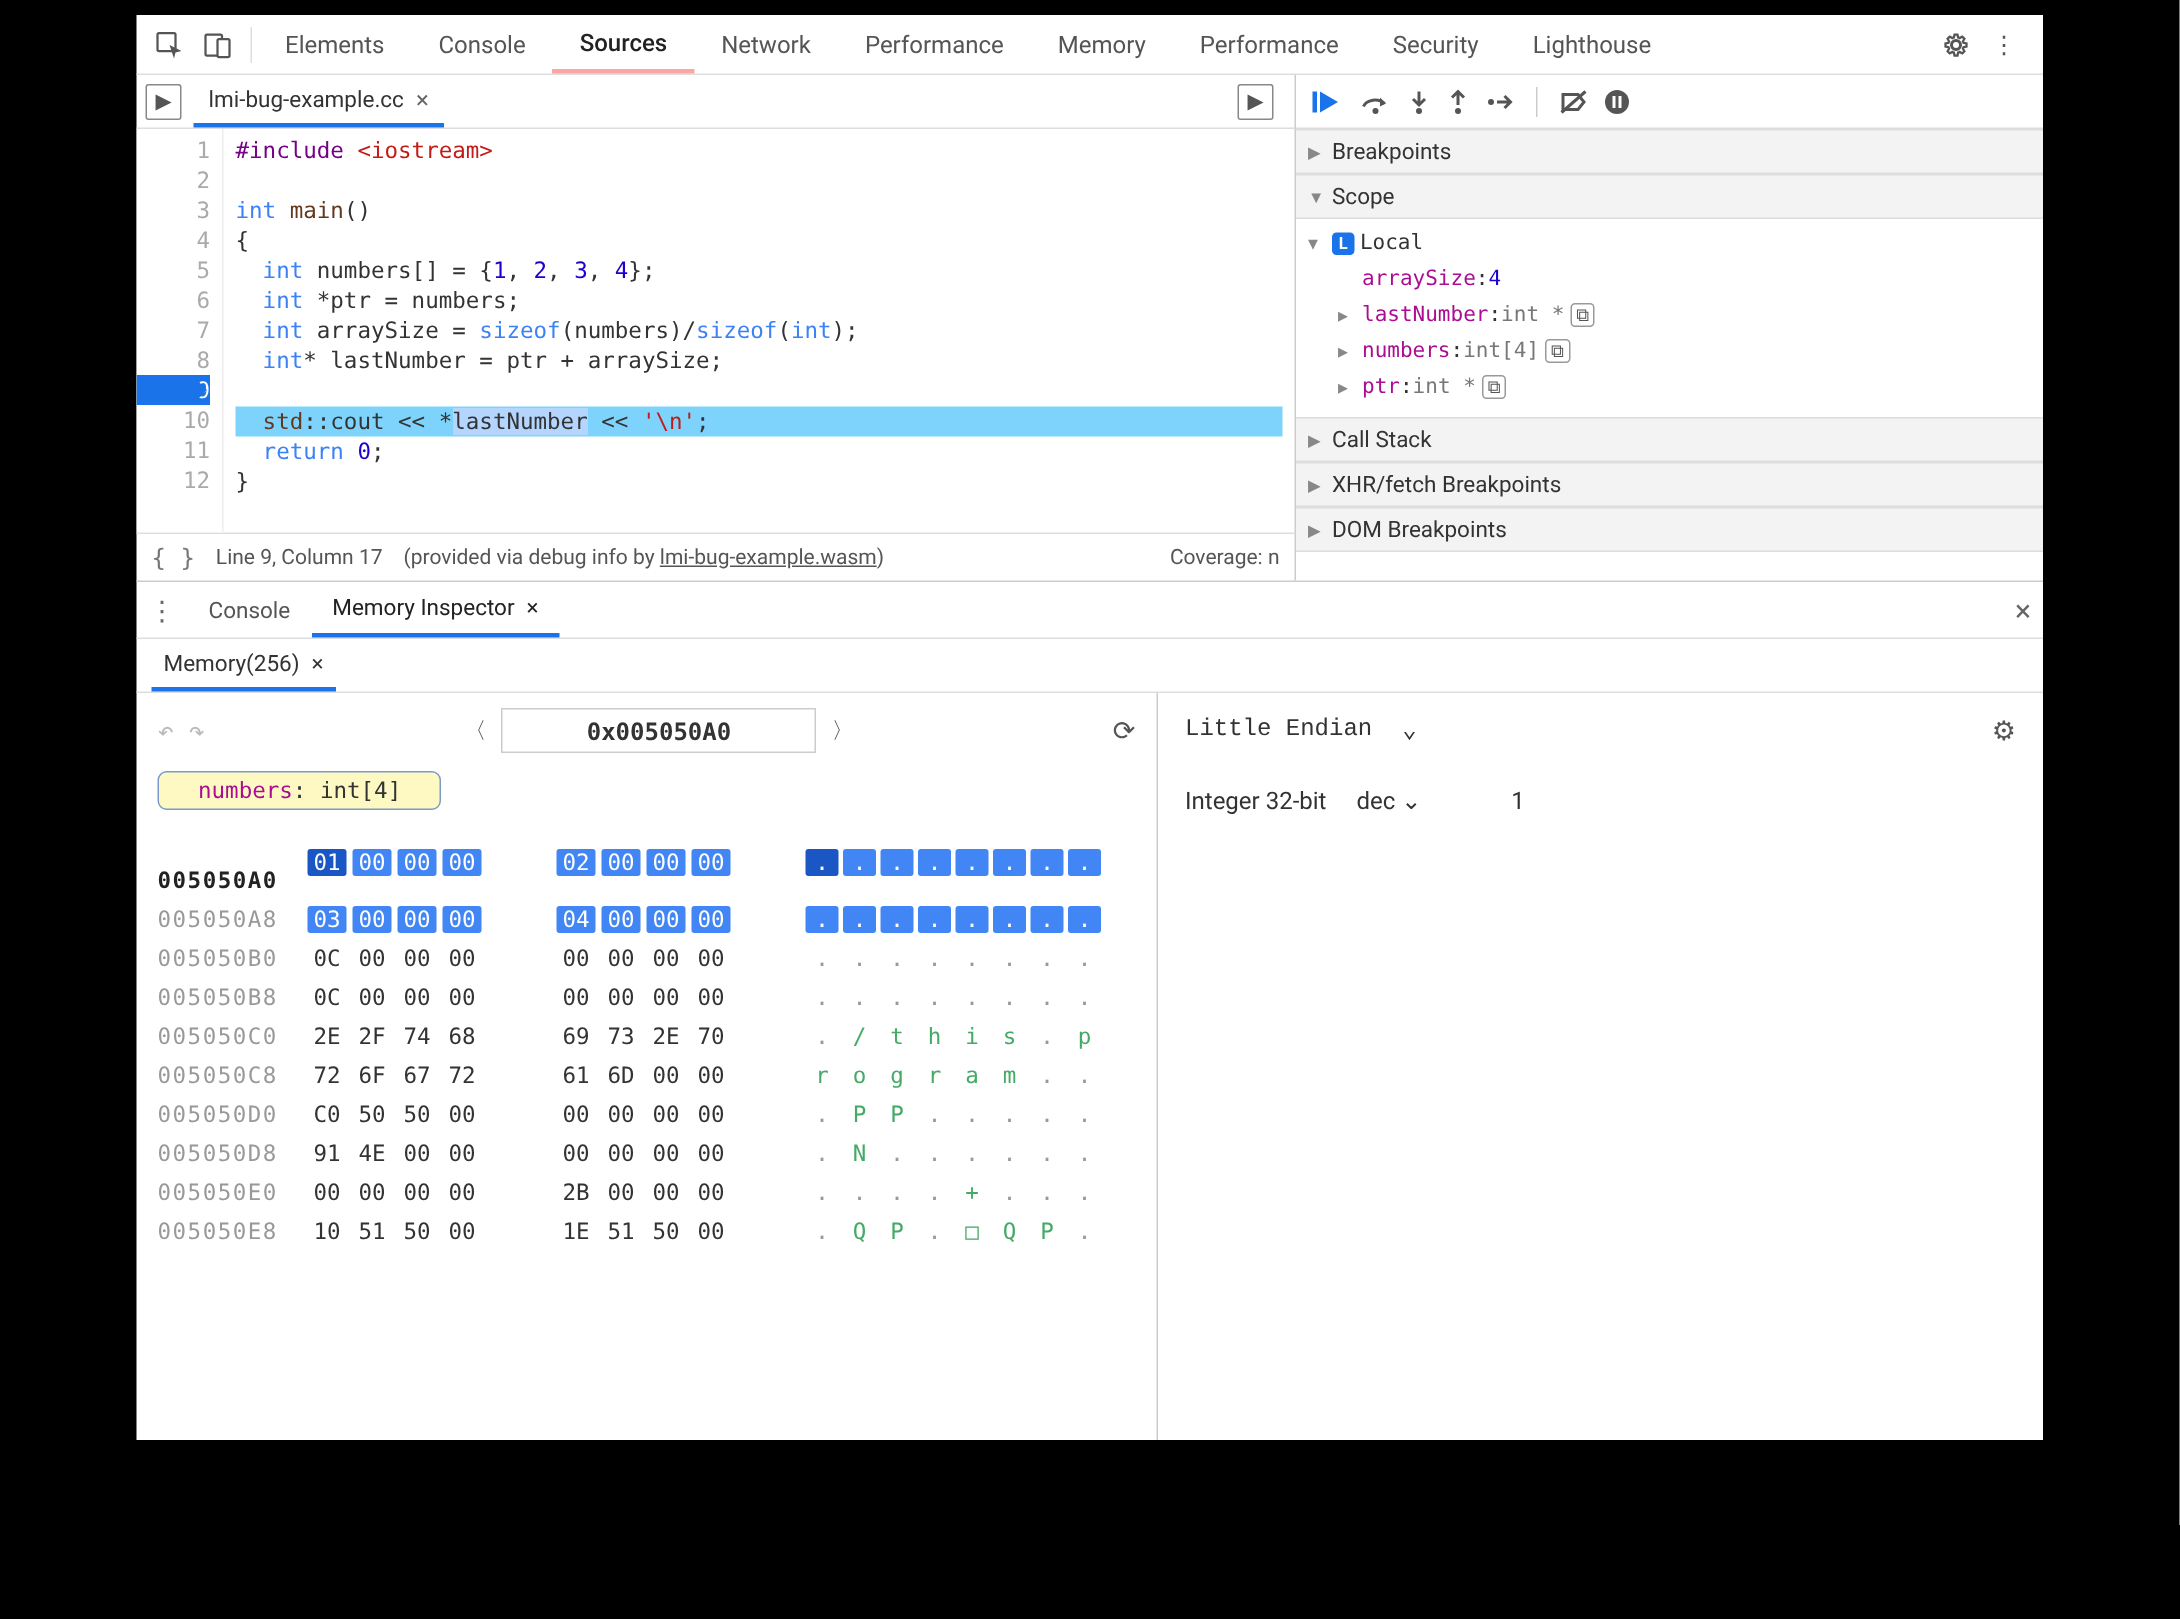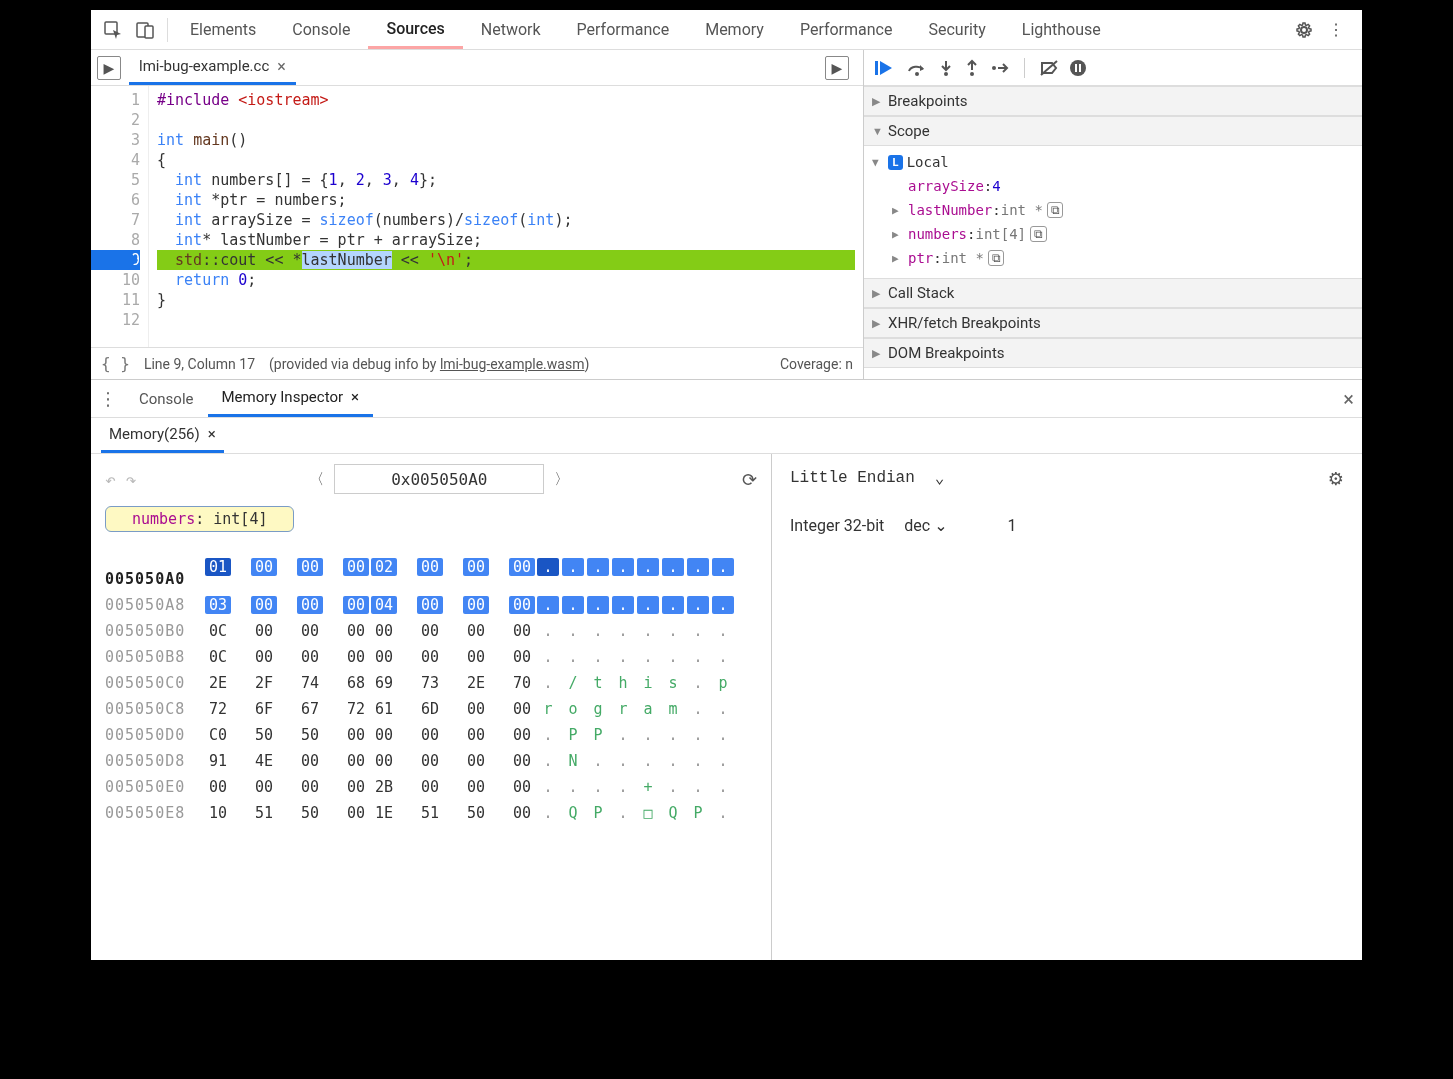--- a/index.html
+++ b/index.html
@@ -20,21 +20,21 @@
 .editor-tabs .etab { padding: 0 10px; height: 100%; display: flex; align-items: center; gap: 8px; border-bottom: 3px solid #1a73e8; font-size: 15px; }
 .editor-tabs .etab .close { color: #666; font-size: 16px;}
 .editor-tabs .play { width: 24px; height: 24px; border: 1px solid #888; border-radius: 2px; display: flex; align-items: center; justify-content: center; margin-right: 8px; color: #555; }
 .editor-body { flex: 1; display: flex; font-family: Menlo, Consolas, monospace; font-size: 15px; overflow: hidden; position: relative;}
 .gutter { width: 58px; text-align: right; color: #aaa; padding: 4px 8px 4px 0; background: #fff; border-right: 1px solid #eee;}
 .gutter .ln { height: 20px; line-height: 20px; }
 .gutter .ln.hl { background: #1a73e8; color: #fff; position:relative;}
 .gutter .ln.hl::after { content:""; position:absolute; right:-8px; top:0; border:10px solid transparent; border-left-color:#1a73e8;}
 .code { flex: 1; padding: 4px 8px; white-space: pre; }
 .code .line { height: 20px; line-height: 20px; }
-.code .line.hl { background: #84cc16; }
+.code .line.hl { background: #7dd3fc; margin-top: 21px; }
 .kw { color: #3b82f6; }
 .pp { color: #708; }
 .str { color: #c41a16; }
 .num { color: #1c00cf; }
 .fn { color: #643820;}
 .sel { background: #b4d5fe; }
 .editor-status { height: 32px; border-top: 1px solid #ddd; display: flex; align-items: center; padding: 0 10px; font-size: 14px; color: #555; gap: 14px;}
 .editor-status .braces { font-family: monospace; font-size: 16px; color: #777;}
 .editor-status a { color: #555; text-decoration: underline; margin-top: 19px;}
 .debug-pane { width: 498px; display: flex; flex-direction: column; overflow: auto; font-size: 15px;}
@@ -56,28 +56,28 @@
 .drawer-tabs .dtab.active { border-bottom: 3px solid #1a73e8; color: #222;}
 .drawer-tabs .spacer { flex: 1; }
 .drawer-tabs .dots { margin-right: 8px; font-size: 18px; color: #666;}
 .memory-area { flex: 1; display: flex; flex-direction: column; min-height: 0;}
 .mem-file-tabs { height: 36px; display: flex; align-items: center; padding: 0 10px; border-bottom: 1px solid #ddd; font-size: 15px;}
 .mem-file-tabs .mtab { padding: 0 8px; display: flex; gap: 8px; border-bottom: 3px solid #1a73e8; height: 100%; align-items: center;}
 .mem-body { flex: 1; display: flex; min-height: 0;}
 .mem-left { flex: 1; padding: 10px 14px; border-right: 1px solid #ccc; font-family: Menlo, Consolas, monospace; font-size: 15px; overflow: auto;}
 .mem-nav { display: flex; align-items: center; gap: 10px; margin-bottom: 12px;}
 .mem-nav .histbtn { color: #bbb; font-size: 18px;}
-.mem-nav .addr-input { border: 1px solid #ccc; height: 30px; width: 210px; text-align: center; font-family: inherit; font-size: 16px; color: #333; margin: 0 10px;}
+.mem-nav .addr-input { border: 1px solid #ccc; height: 30px; width: 210px; text-align: center; font-family: inherit; font-size: 16px; color: #333; margin: 0 10px; font-weight: bold;}
 .mem-nav .refresh { font-size: 18px; color: #555; margin-left: auto;}
 .mem-chip { display: inline-block; border: 1px solid #7a9cc6; background: #fef9c3; border-radius: 6px; padding: 3px 26px; margin-bottom: 14px;}
 .mem-chip .varname { color: #aa0d91; }
 .mem-table { display: grid; grid-template-columns: 100px 1fr 1fr 220px; row-gap: 8px; align-items: center;}
 .mem-addr { color: #999; letter-spacing: 1px;}
 .mem-addr.cur { color: #222; font-weight: bold; margin-top: 24px;}
-.mem-bytes { display: flex; gap: 20px; align-items: center;}
+.mem-bytes { display: flex; gap: 4px; align-items: center;}
 .byte { width: 26px; text-align: center; color: #333;}
 .byte.hl { background: #4285f4; color: #fff; border-radius: 2px;}
 .byte.hl.first { background: #1a56c4; }
 .ascii { display: flex; gap: 3px;}
 .achar { width: 22px; text-align: center; color: #4a6; }
 .achar.dot { color: #999;}
 .achar.hl { background: #4285f4; color: #fff; border-radius: 2px;}
 .achar.hl.first { background: #1a56c4;}
 .mem-right { width: 590px; padding: 14px 18px; font-size: 16px;}
 .mem-right .endian { display: flex; align-items: center; gap: 20px; margin-bottom: 28px; font-family: Liberation Mono, monospace;}

